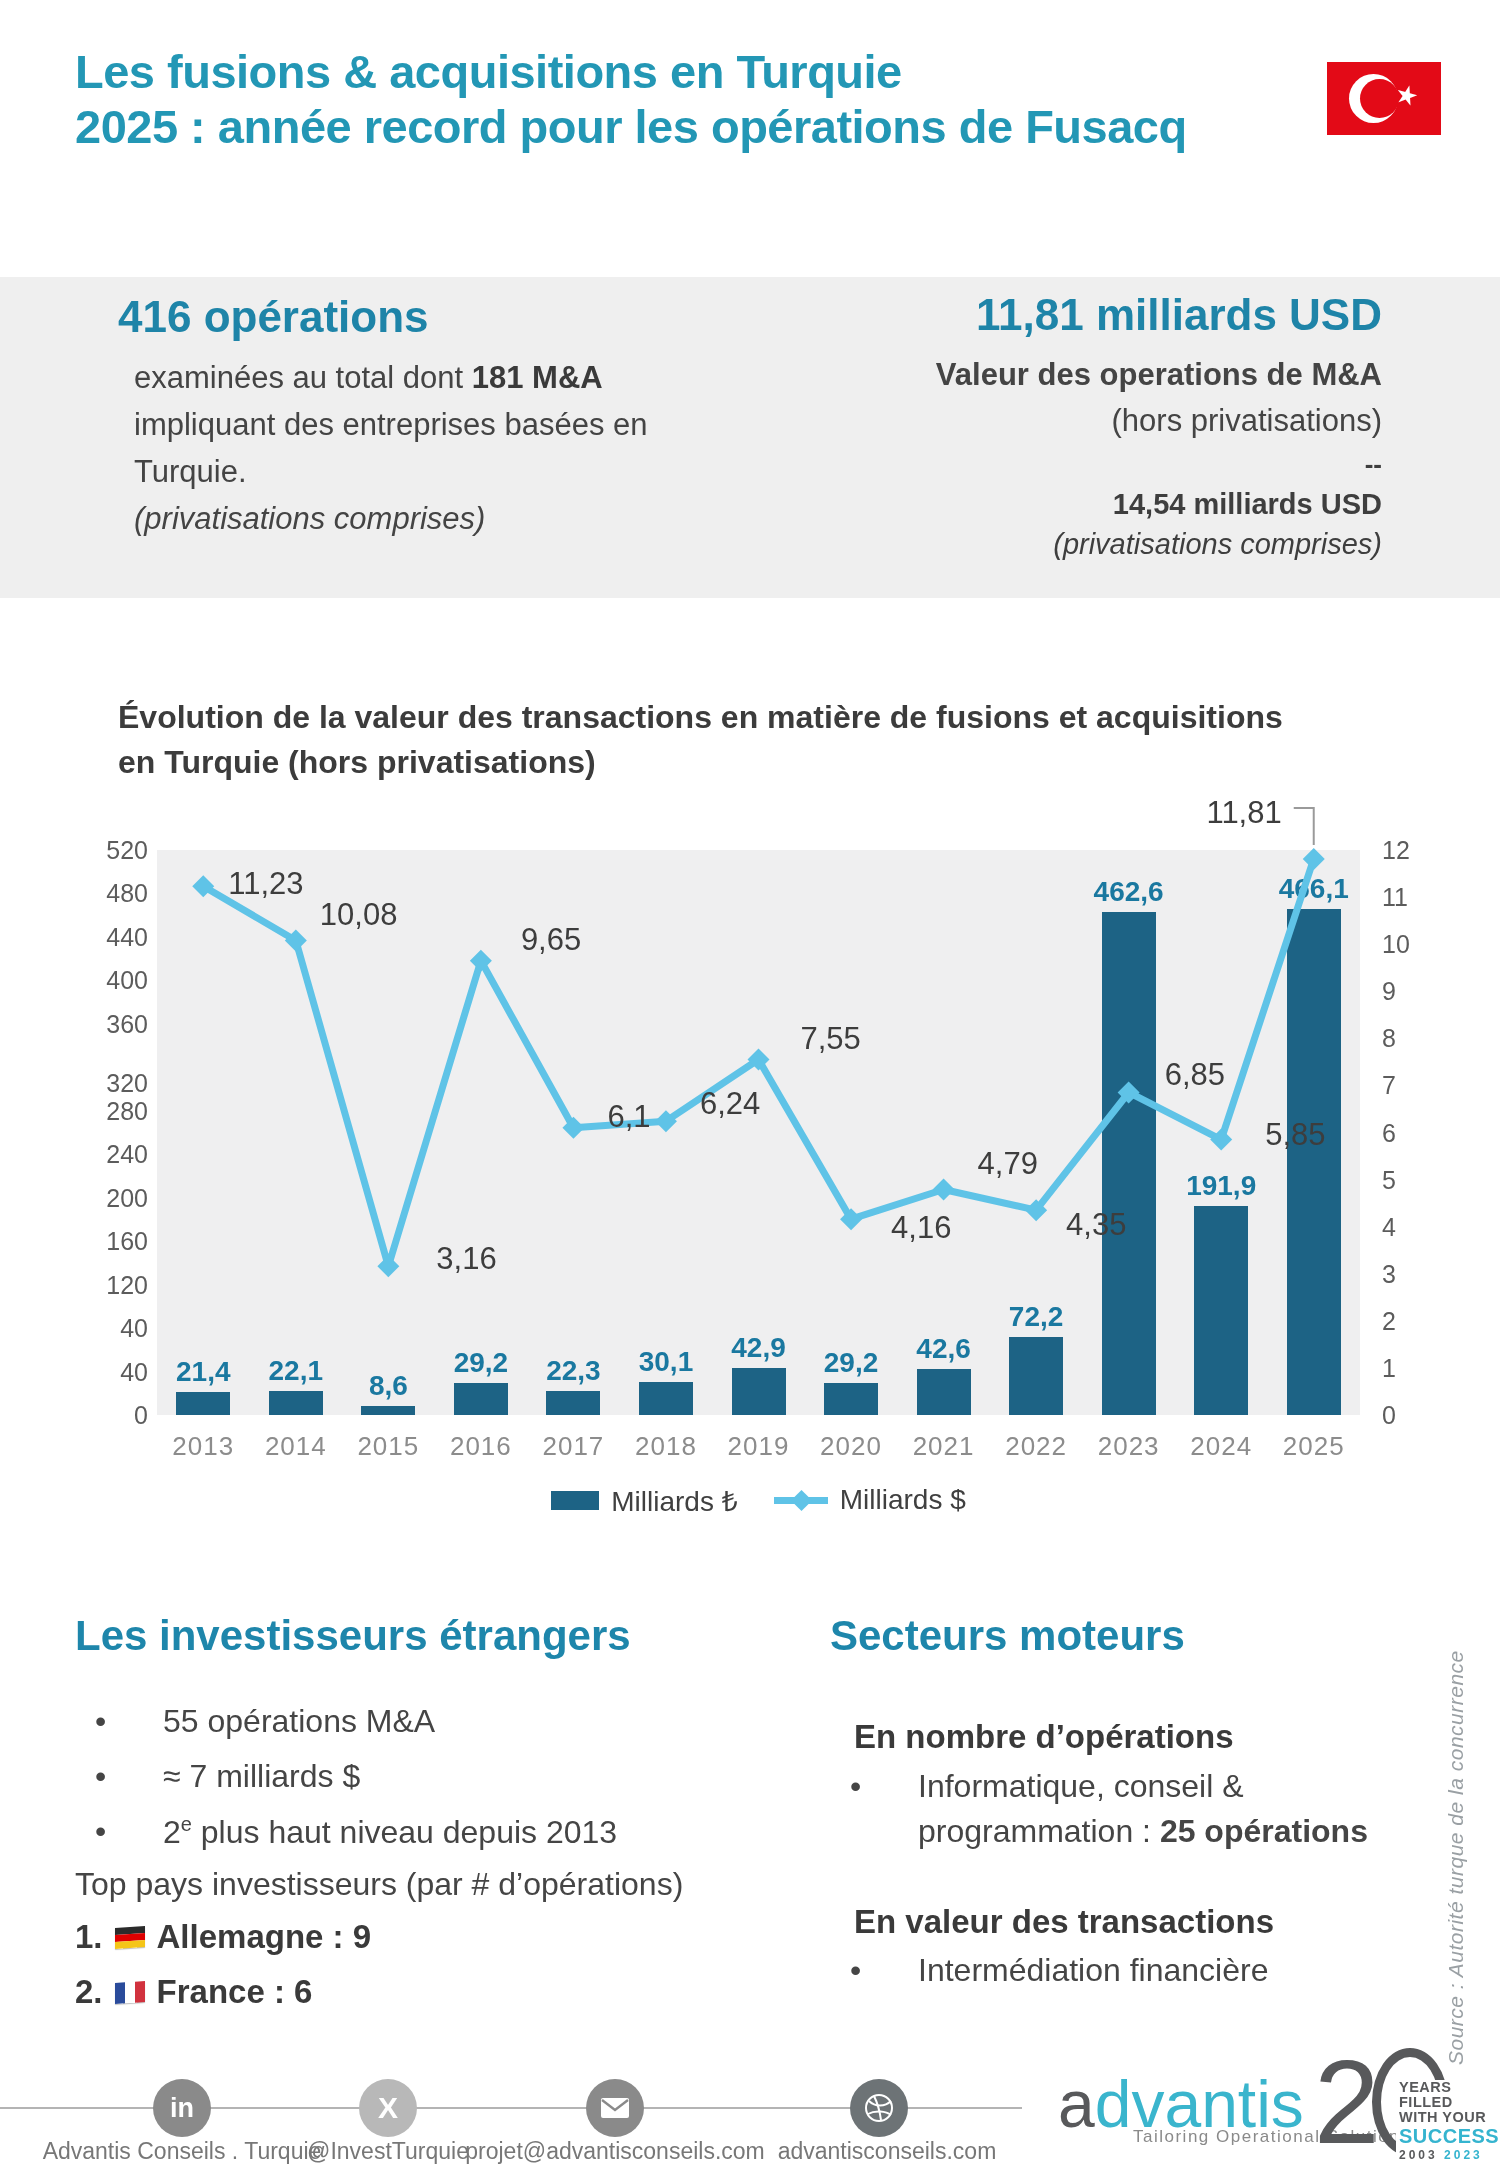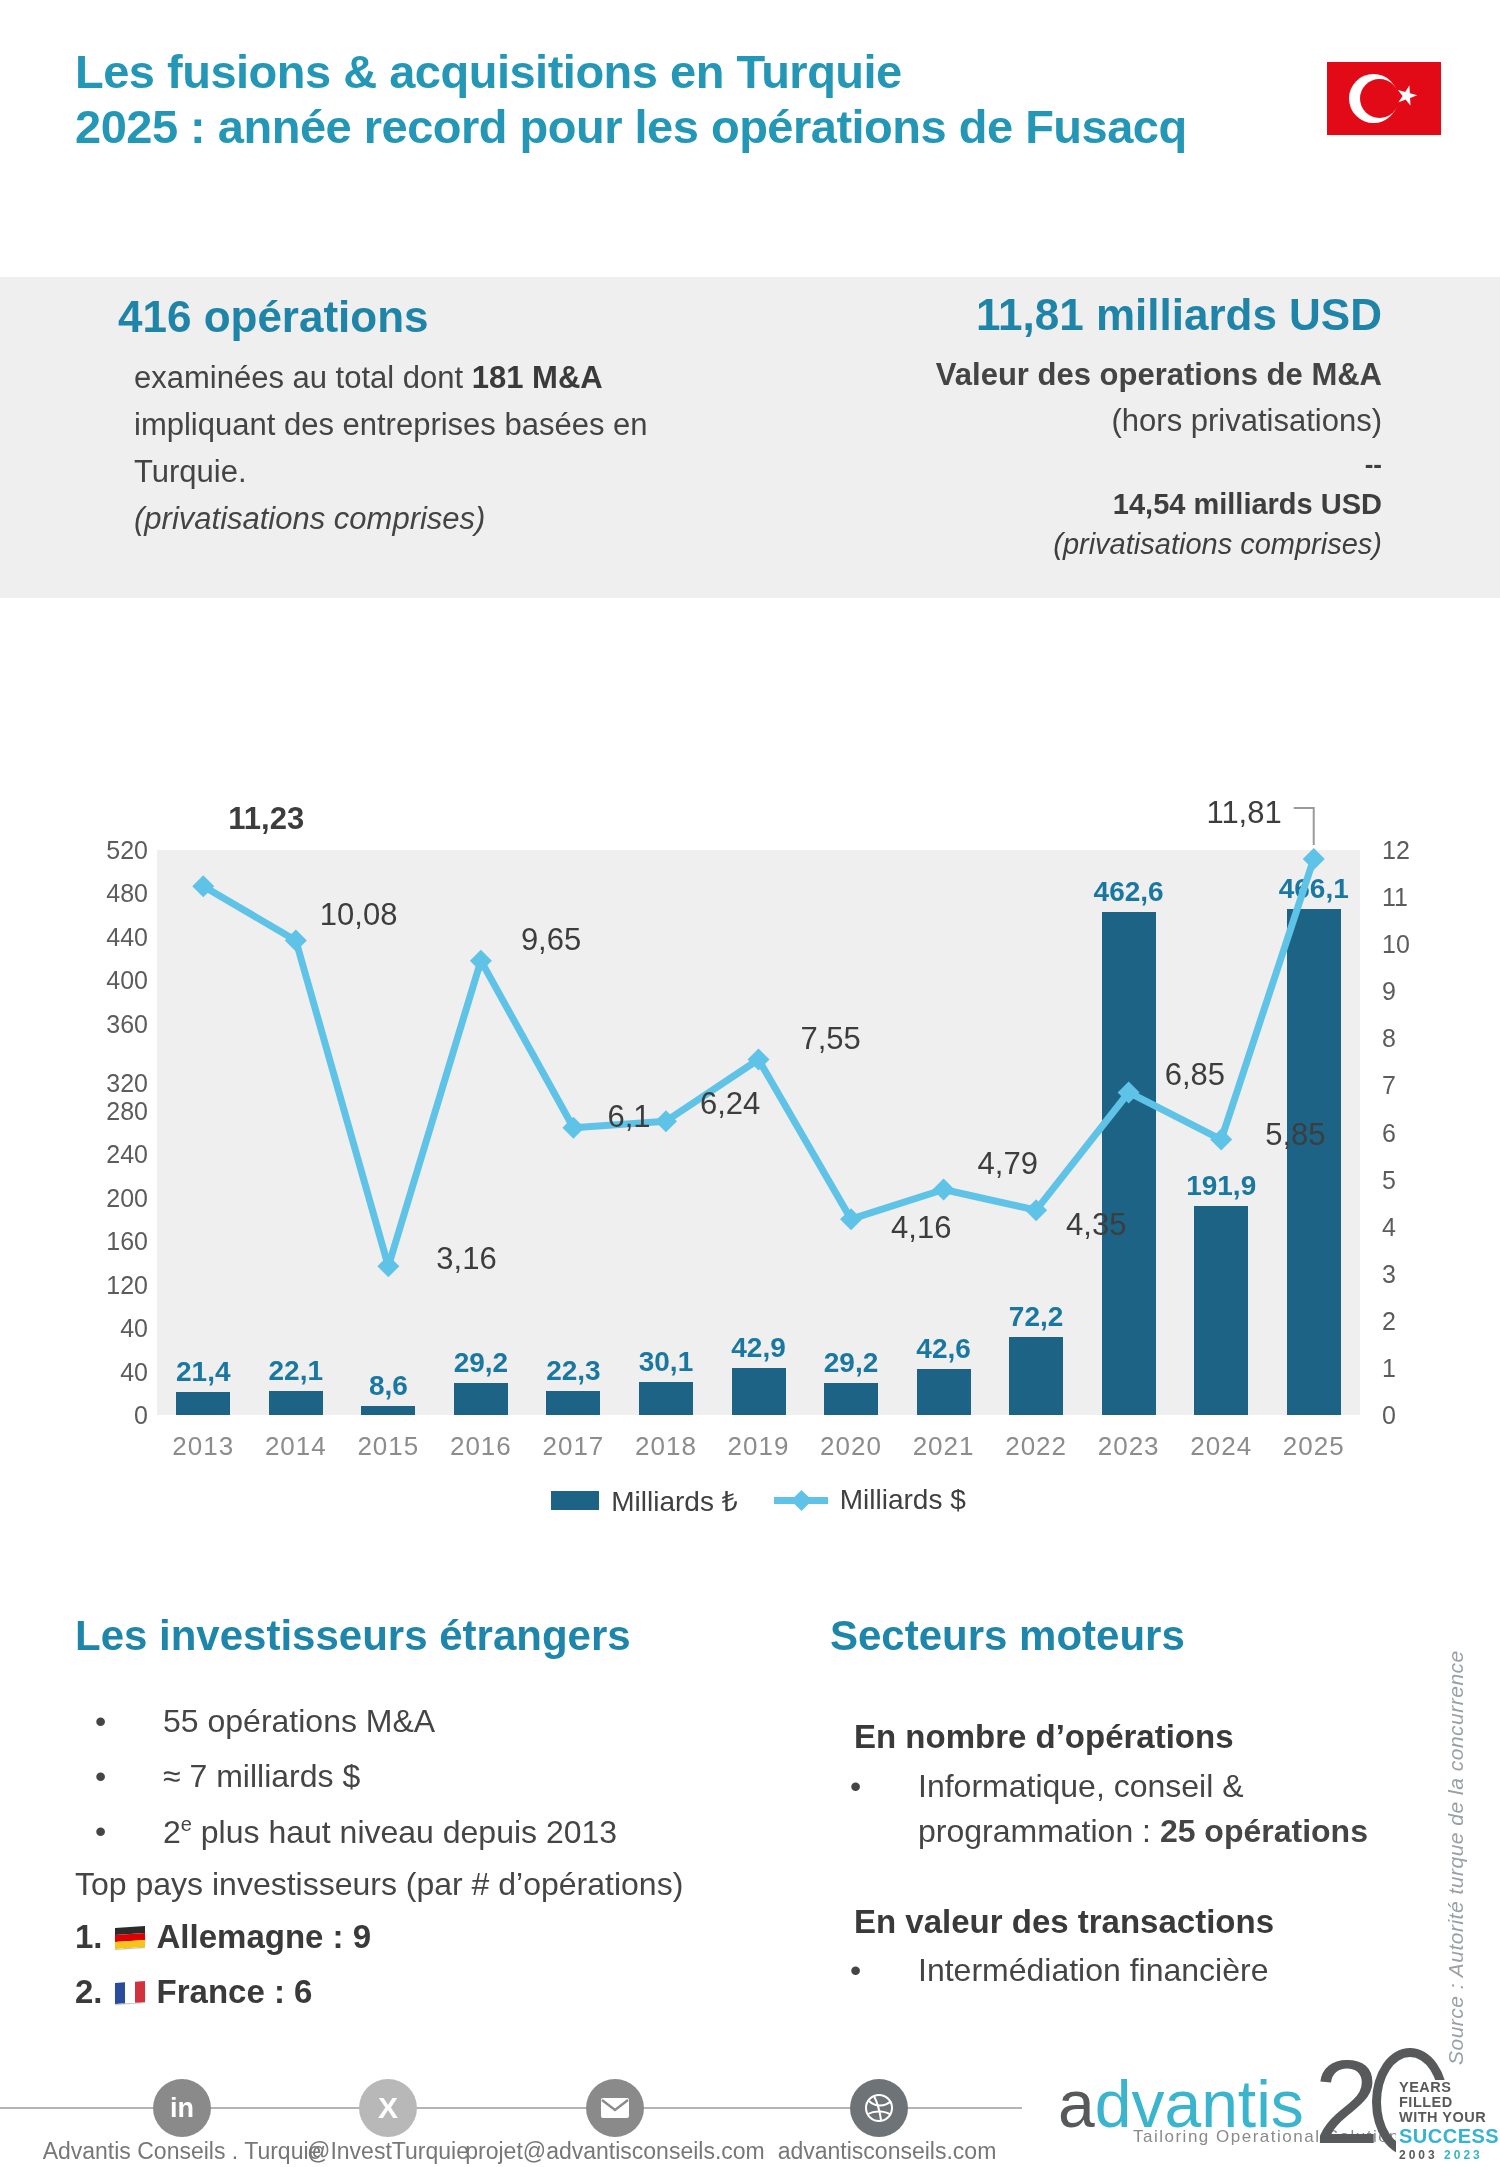--- a/index.html
+++ b/index.html
@@ -113,20 +113,24 @@
   </div>
   <div class="abs stat-right">
     <div class="stat-head">11,81 milliards USD</div>
     <div class="stat-line" style="font-weight:bold;">Valeur des operations de M&amp;A</div>
     <div class="stat-line">(hors privatisations)</div>
     <div class="dashes">--</div>
     <div class="small-stat">14,54 milliards USD</div>
     <div class="small-stat-it">(privatisations comprises)</div>
   </div>
 
+  <div class="abs chart-title">
+    <div>Évolution de la valeur des transactions en matière de fusions et acquisitions</div>
+    <div>en Turquie (hors privatisations)</div>
+  </div>
   <div class="abs" id="plot-bg"></div>
   <div class="abs" id="chart-layer" style="left:0;top:0;width:1500px;height:2167px;pointer-events:none;">
       <div class="tick-left" style="position: absolute; left: 78px; top: 836px;">520</div>
       <div class="tick-left" style="position: absolute; left: 78px; top: 879.462px;">480</div>
       <div class="tick-left" style="position: absolute; left: 78px; top: 922.923px;">440</div>
       <div class="tick-left" style="position: absolute; left: 78px; top: 966.385px;">400</div>
       <div class="tick-left" style="position: absolute; left: 78px; top: 1009.85px;">360</div>
       <div class="tick-left" style="position: absolute; left: 78px; top: 1053.31px; margin-top: 16px;">320</div>
       <div class="tick-left" style="position: absolute; left: 78px; top: 1096.77px;">280</div>
       <div class="tick-left" style="position: absolute; left: 78px; top: 1140.23px;">240</div>
@@ -198,21 +202,21 @@
         <path d="M 508.96153846153845 260.2 L 519.9615384615385 271.2 L 508.96153846153845 282.2 L 497.96153846153845 271.2 Z" fill="#5fc3e7"></path>
         <path d="M 601.5 198.52083333333334 L 612.5 209.52083333333334 L 601.5 220.52083333333334 L 590.5 209.52083333333334 Z" fill="#5fc3e7"></path>
         <path d="M 694.0384615384615 358.1333333333333 L 705.0384615384615 369.1333333333333 L 694.0384615384615 380.1333333333333 L 683.0384615384615 369.1333333333333 Z" fill="#5fc3e7"></path>
         <path d="M 786.576923076923 328.47083333333336 L 797.576923076923 339.47083333333336 L 786.576923076923 350.47083333333336 L 775.576923076923 339.47083333333336 Z" fill="#5fc3e7"></path>
         <path d="M 879.1153846153845 349.1875 L 890.1153846153845 360.1875 L 879.1153846153845 371.1875 L 868.1153846153845 360.1875 Z" fill="#5fc3e7"></path>
         <path d="M 971.6538461538461 231.47916666666669 L 982.6538461538461 242.47916666666669 L 971.6538461538461 253.47916666666669 L 960.6538461538461 242.47916666666669 Z" fill="#5fc3e7"></path>
         <path d="M 1064.1923076923076 278.5625 L 1075.1923076923076 289.5625 L 1064.1923076923076 300.5625 L 1053.1923076923076 289.5625 Z" fill="#5fc3e7"></path>
         <path d="M 1156.730769230769 -2.0541666666667115 L 1167.730769230769 8.945833333333288 L 1156.730769230769 19.94583333333329 L 1145.730769230769 8.945833333333288 Z" fill="#5fc3e7"></path>
         <path d="M 1136.730769230769 -42 L 1156.730769230769 -42 L 1156.730769230769 -5.0541666666667115" fill="none" stroke="#9a9a9a" stroke-width="2"></path>
       </svg>
-      <div class="line-value" style="position: absolute; left: 228.269px; top: 801px; font-weight: bold;">11,23</div>
+      <div class="line-value" style="position: absolute; left: 228.269px; top: 866px;">11,23</div>
       <div class="line-value" style="position: absolute; left: 319.808px; top: 897.4px;">10,08</div>
       <div class="line-value" style="position: absolute; left: 436.346px; top: 1241.22px;">3,16</div>
       <div class="line-value" style="position: absolute; left: 520.885px; top: 921.646px;">9,65</div>
       <div class="line-value" style="position: absolute; left: 607.423px; top: 1098.79px;">6,1</div>
       <div class="line-value" style="position: absolute; left: 699.962px; top: 1086.2px;">6,24</div>
       <div class="line-value" style="position: absolute; left: 800.5px; top: 1020.52px;">7,55</div>
       <div class="line-value" style="position: absolute; left: 891.038px; top: 1210.13px;">4,16</div>
       <div class="line-value" style="position: absolute; left: 977.577px; top: 1146.47px;">4,79</div>
       <div class="line-value" style="position: absolute; left: 1066.12px; top: 1207.19px;">4,35</div>
       <div class="line-value" style="position: absolute; left: 1164.65px; top: 1057.48px;">6,85</div>

